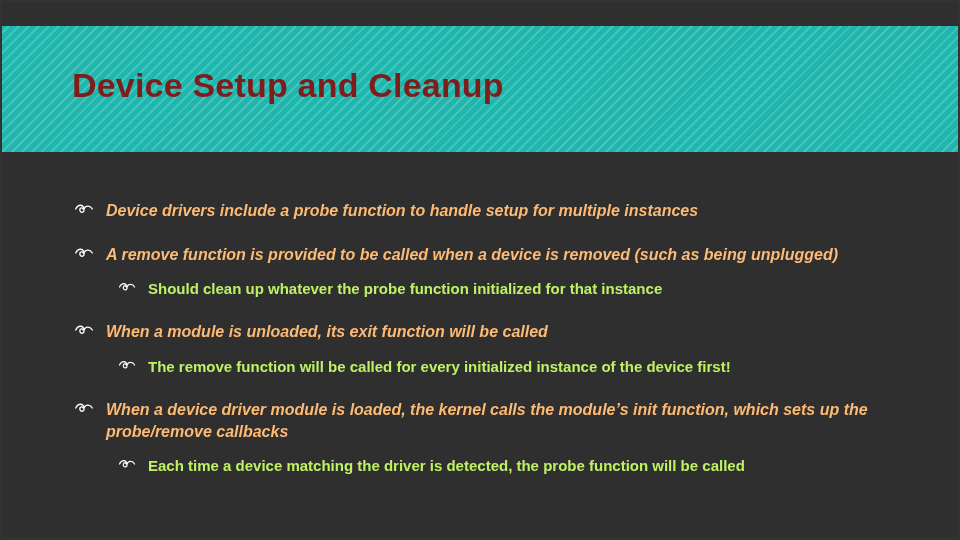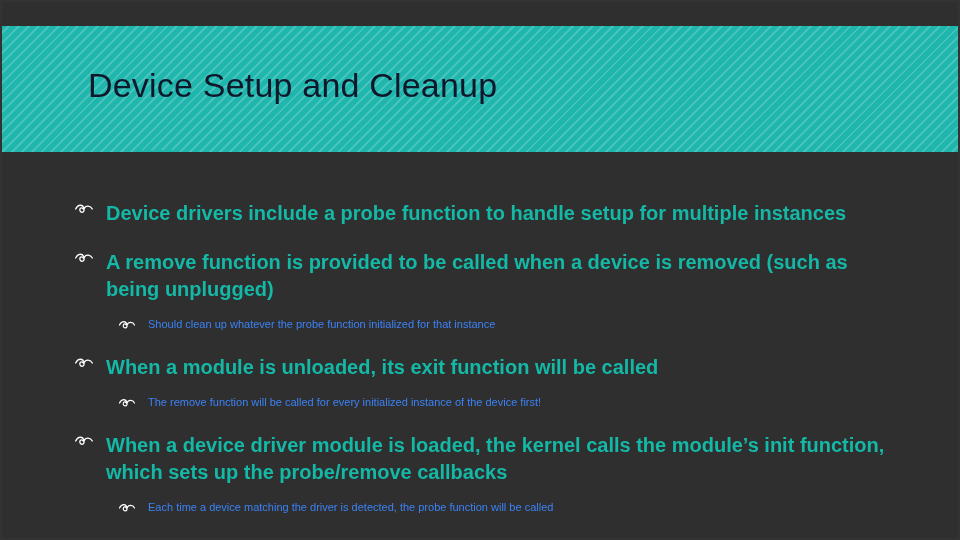--- a/index.html
+++ b/index.html
@@ -27,24 +27,24 @@
       transparent 7px
     );
   }
   .dark-stripe {
     position: absolute;
     left: 0; right: 0; top: 0; height: 24px;
     background: #2f2f2f;
   }
   .title {
     position: absolute;
-    left: 86px; top: 64px;
-    color: #0f172a;
+    left: 70px; top: 64px;
+    color: #7f1d1d;
     font-size: 34px;
-    font-weight: 400;
+    font-weight: 700;
     letter-spacing: 0.2px;
   }
   
   .notch {
     position: absolute;
     left: 135px;
     bottom: -18px;
     width: 0; height: 0;
     border-left: 22px solid transparent;
     border-right: 22px solid transparent;
@@ -59,22 +59,22 @@
     padding: 48px 72px 30px 72px;
     color: #fff;
   }
   ul.lvl1 { list-style: none; }
   ul.lvl1 > li { margin-bottom: 22px; }
   ul.lvl2 { list-style: none; margin-top: 14px; }
   ul.lvl2 > li { margin-bottom: 8px; }
   .row { display: flex; align-items: flex-start; gap: 12px; }
   .icon { flex: 0 0 auto; position: relative; top: 2px; }
   .icon svg { display: block; }
-  .txt1 { font-size: 20px; font-weight: 700; line-height: 1.35; color: #14b8a6; }
-  .txt2 { font-size: 11px; font-weight: 400; line-height: 1.35; color: #3b82f6; }
+  .txt1 { font-size: 16px; font-weight: 700; line-height: 1.35; color: #fdba74; font-style: italic; }
+  .txt2 { font-size: 15px; font-weight: 700; line-height: 1.35; color: #bef264; }
   .indent { padding-left: 44px; }
 </style>
 </head>
 <body>
 
 <svg width="0" height="0" style="position:absolute">
   <defs>
     <symbol id="flourish" viewBox="0 0 24 16">
       <path d="M2 8 C5 2, 11 2, 12 8 C13 13, 7 13, 7 9 C7 6, 10 6, 11 8 M12 8 C14 3, 20 4, 22 8" fill="none" stroke="currentColor" stroke-width="1.6" stroke-linecap="round"></path>
     </symbol>

